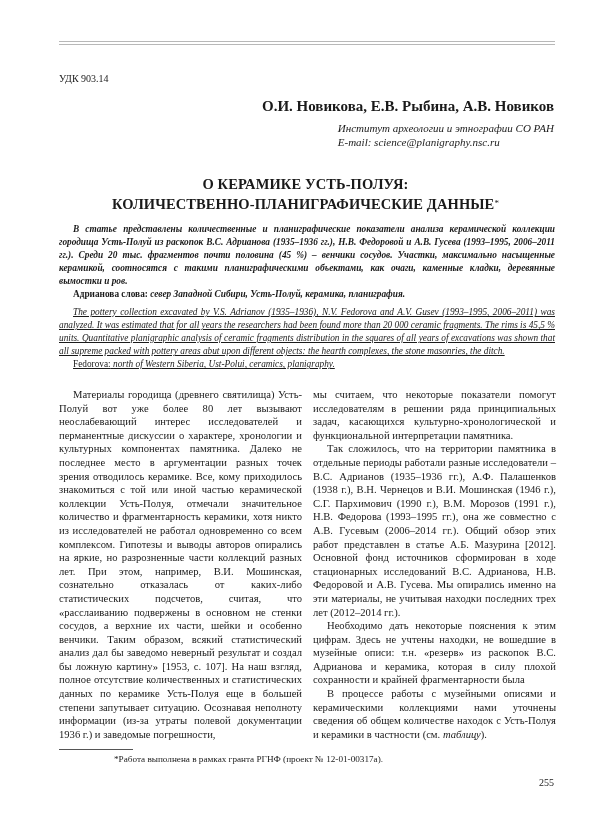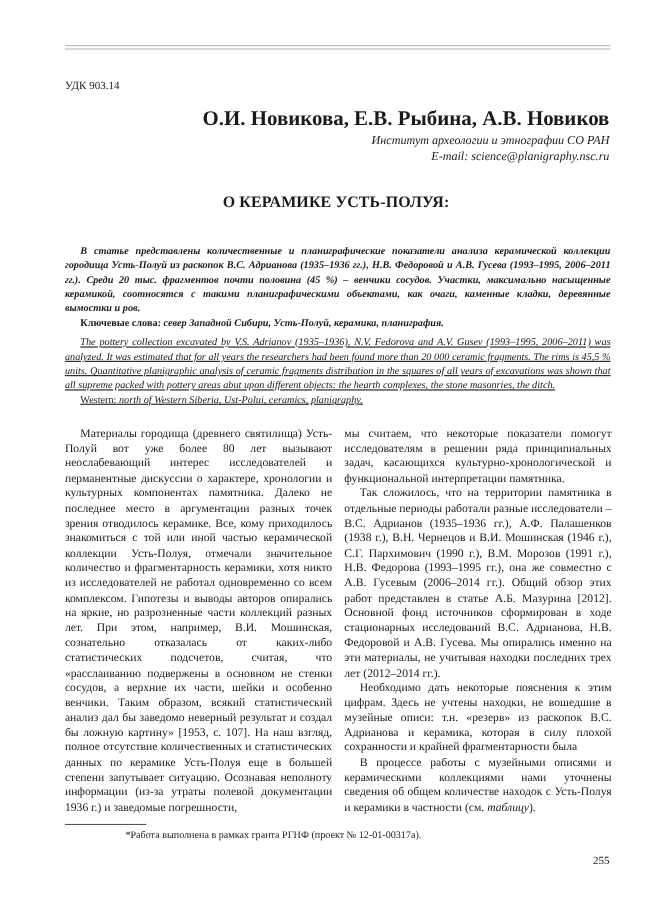--- a/index.html
+++ b/index.html
@@ -1,22 +1,22 @@
 <!DOCTYPE html>
 <html><head>
 <meta charset="utf-8">
 <style>
   html, body { margin:0; padding:0; background:#ffffff; }
   body { width:611px; height:820px; position:relative; overflow:hidden; color:#1a1a1a;
          font-family:"Liberation Serif", "DejaVu Serif", serif; }
   .rule-top { position:absolute; left:59px; width:496px; top:41px; height:1px; background:#b8b8b8; }
   .rule-top.b { top:44px; }
   .udk { position:absolute; left:59px; top:73px; font-size:10px; }
-  .authors { position:absolute; right:57px; top:98px; font-size:19px; font-weight:bold; text-align:left; }
-  .affil { position:absolute; right:57px; top:122px; font-size:11px; font-style:italic; text-align:right; line-height:13.5px; }
+  .authors { position:absolute; right:57px; top:98px; font-size:15px; font-weight:bold; text-align:left; }
+  .affil { position:absolute; right:57px; top:122px; font-size:11px; font-style:italic; line-height:13.5px; }
   .title { position:absolute; left:0; width:611px; top:174px; text-align:center; font-size:14.5px; font-weight:bold; line-height:20px; letter-spacing:0.1px; }
   .title sup { font-size:9px; font-weight:normal; vertical-align:top; position:relative; top:-1px; }
   .abstract { position:absolute; left:59px; width:496px; font-size:9.3px; line-height:13.1px; text-align:justify; }
   .abstract .it { font-style:italic; }
   .abstract .ind { text-indent:14px; margin:0; }
   .abs-ru { top:223px;font-weight:bold; }
   .abs-en { top:306px;text-decoration:underline; }
   .abs-en .it, .abs-en .kw { font-family:"Liberation Serif", serif; }
   .col { position:absolute; top:388px; width:243px; font-size:10.6px; line-height:13.6px; text-align:justify;font-family:Liberation Serif, serif; }
   .col p { margin:0; text-indent:14px; }
@@ -36,30 +36,31 @@
 
 <div class="udk">УДК 903.14</div>
 <div class="authors">О.И. Новикова, Е.В. Рыбина, А.В. Новиков</div>
 <div class="affil">
   <div>Институт археологии и этнографии СО РАН</div>
   <div>E-mail: science@planigraphy.nsc.ru</div>
 </div>
 
 <div class="title">
   <div>О КЕРАМИКЕ УСТЬ-ПОЛУЯ:</div>
+  <div><span>КОЛИЧЕСТВЕННО-ПЛАНИГРАФИЧЕСКИЕ ДАННЫЕ</span><sup>*</sup></div>
 </div>
 
 <div class="abstract abs-ru">
   <p class="ind it">В статье представлены количественные и планиграфические показатели анализа керамической коллекции городища Усть-Полуй из раскопок В.С. Адрианова (1935–1936 гг.), Н.В. Федоровой и А.В. Гусева (1993–1995, 2006–2011 гг.). Среди 20 тыс. фрагментов почти половина (45 %) – венчики сосудов. Участки, максимально насыщенные керамикой, соотносятся с такими планиграфическими объектами, как очаги, каменные кладки, деревянные вымостки и ров.</p>
-  <p class="ind"><span>Ключевые слова:</span> <span class="it">север Западной Сибири, Усть-Полуй, керамика, планиграфия.</span></p>
+  <p class="ind"><span>Адрианова слова:</span> <span class="it">север Западной Сибири, Усть-Полуй, керамика, планиграфия.</span></p>
 </div>
 
 <div class="abstract abs-en">
   <p class="ind it">The pottery collection excavated by V.S. Adrianov (1935–1936), N.V. Fedorova and A.V. Gusev (1993–1995, 2006–2011) was analyzed. It was estimated that for all years the researchers had been found more than 20 000 ceramic fragments. The rims is 45,5 % units. Quantitative planigraphic analysis of ceramic fragments distribution in the squares of all years of excavations was shown that all supreme packed with pottery areas abut upon different objects: the hearth complexes, the stone masonries, the ditch.</p>
-  <p class="ind"><span>Western:</span> <span class="it">north of Western Siberia, Ust-Polui, ceramics, planigraphy.</span></p>
+  <p class="ind"><span>Fedorova:</span> <span class="it">north of Western Siberia, Ust-Polui, ceramics, planigraphy.</span></p>
 </div>
 
 <div class="col col-left">
   <p>Материалы городища (древнего святилища) Усть-Полуй вот уже более 80 лет вызывают неослабевающий интерес исследователей и перманентные дискуссии о характере, хронологии и культурных компонентах памятника. Далеко не последнее место в аргументации разных точек зрения отводилось керамике. Все, кому приходилось знакомиться с той или иной частью керамической коллекции Усть-Полуя, отмечали значительное количество и фрагментарность керамики, хотя никто из исследователей не работал одновременно со всем комплексом. Гипотезы и выводы авторов опирались на яркие, но разрозненные части коллекций разных лет. При этом, например, В.И. Мошинская, сознательно отказалась от каких-либо статистических подсчетов, считая, что «расслаиванию подвержены в основном не стенки сосудов, а верхние их части, шейки и особенно венчики. Таким образом, всякий статистический анализ дал бы заведомо неверный результат и создал бы ложную картину» [1953, с. 107]. На наш взгляд, полное отсутствие количественных и статистических данных по керамике Усть-Полуя еще в большей степени запутывает ситуацию. Осознавая неполноту информации (из-за утраты полевой документации 1936 г.) и заведомые погрешности,</p>
 </div>
 
 <div class="col col-right">
   <p class="cont">мы считаем, что некоторые показатели помогут исследователям в решении ряда принципиальных задач, касающихся культурно-хронологической и функциональной интерпретации памятника.</p>
   <p>Так сложилось, что на территории памятника в отдельные периоды работали разные исследователи – В.С. Адрианов (1935–1936 гг.), А.Ф. Палашенков (1938 г.), В.Н. Чернецов и В.И. Мошинская (1946 г.), С.Г. Пархимович (1990 г.), В.М. Морозов (1991 г.), Н.В. Федорова (1993–1995 гг.), она же совместно с А.В. Гусевым (2006–2014 гг.). Общий обзор этих работ представлен в статье А.Б. Мазурина [2012]. Основной фонд источников сформирован в ходе стационарных исследований В.С. Адрианова, Н.В. Федоровой и А.В. Гусева. Мы опирались именно на эти материалы, не учитывая находки последних трех лет (2012–2014 гг.).</p>
   <p>Необходимо дать некоторые пояснения к этим цифрам. Здесь не учтены находки, не вошедшие в музейные описи: т.н. «резерв» из раскопок В.С. Адрианова и керамика, которая в силу плохой сохранности и крайней фрагментарности была</p>

